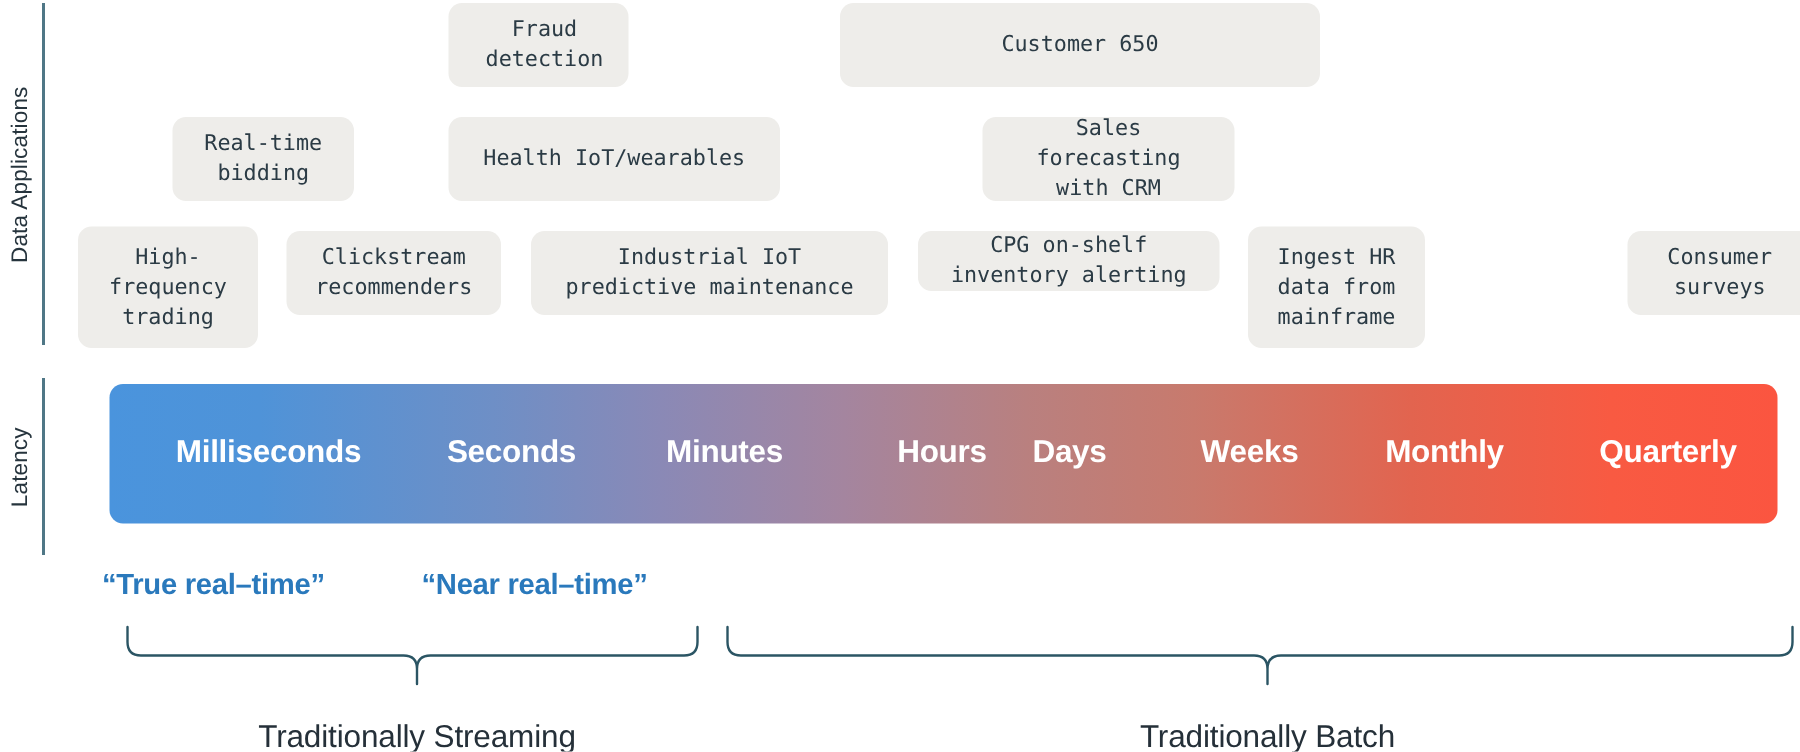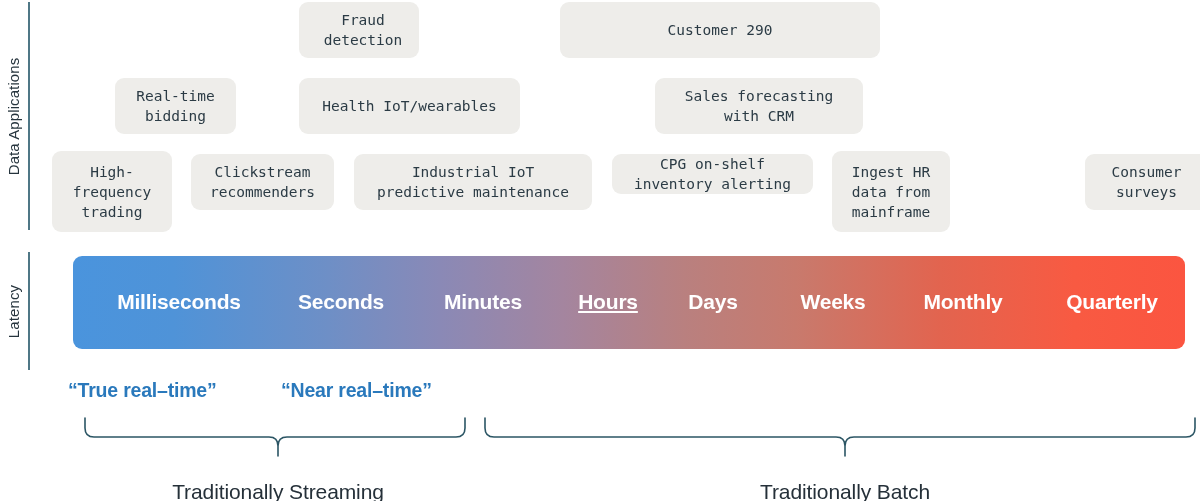--- a/index.html
+++ b/index.html
@@ -144,33 +144,33 @@
     <div class="chip" style="left: 612px; top: 154px; width: 201px; height: 40px;">CPG on-shelf
 inventory alerting</div>
     <div class="chip" style="left: 832px; top: 151px; width: 118px; height: 81px;">Ingest HR
 data from
 mainframe</div>
     <div class="chip" style="left: 1085px; top: 154px; width: 123px; height: 56px;">Consumer
 surveys</div>
     <div class="chip" style="left: 115px; top: 78px; width: 121px; height: 56px;">Real-time
 bidding</div>
     <div class="chip" style="left: 299px; top: 78px; width: 221px; height: 56px;">Health IoT/wearables</div>
-    <div class="chip" style="left: 655px; top: 78px; width: 208px; height: 56px; text-align: center;">Sales forecasting
+    <div class="chip" style="left: 655px; top: 78px; width: 168px; height: 56px; text-align: center;">Sales forecasting
 with CRM</div>
     <div class="chip" style="left: 299px; top: 2px; width: 120px; height: 56px; padding-left: 18px;">Fraud
 detection</div>
-    <div class="chip" style="left: 560px; top: 2px; width: 320px; height: 56px;">Customer 290</div>
+    <div class="chip" style="left: 560px; top: 2px; width: 320px; height: 56px;">Customer 650</div>
   </div>
 
 <div id="latency-bar"></div>
 <div id="ticks-layer">
     <div class="tick-label" style="left: 179px;">Milliseconds</div>
     <div class="tick-label" style="left: 341px;">Seconds</div>
     <div class="tick-label" style="left: 483px;">Minutes</div>
-    <div class="tick-label" style="left: 608px; text-decoration: underline;">Hours</div>
+    <div class="tick-label" style="left: 628px;">Hours</div>
     <div class="tick-label" style="left: 713px;">Days</div>
     <div class="tick-label" style="left: 833px;">Weeks</div>
     <div class="tick-label" style="left: 963px;">Monthly</div>
     <div class="tick-label" style="left: 1112px;">Quarterly</div>
   </div>
 
 <div id="callouts-layer">
     <div class="callout" style="left: 68px;">“True real–time”</div>
     <div class="callout" style="left: 281px;">“Near real–time”</div>
   </div>

